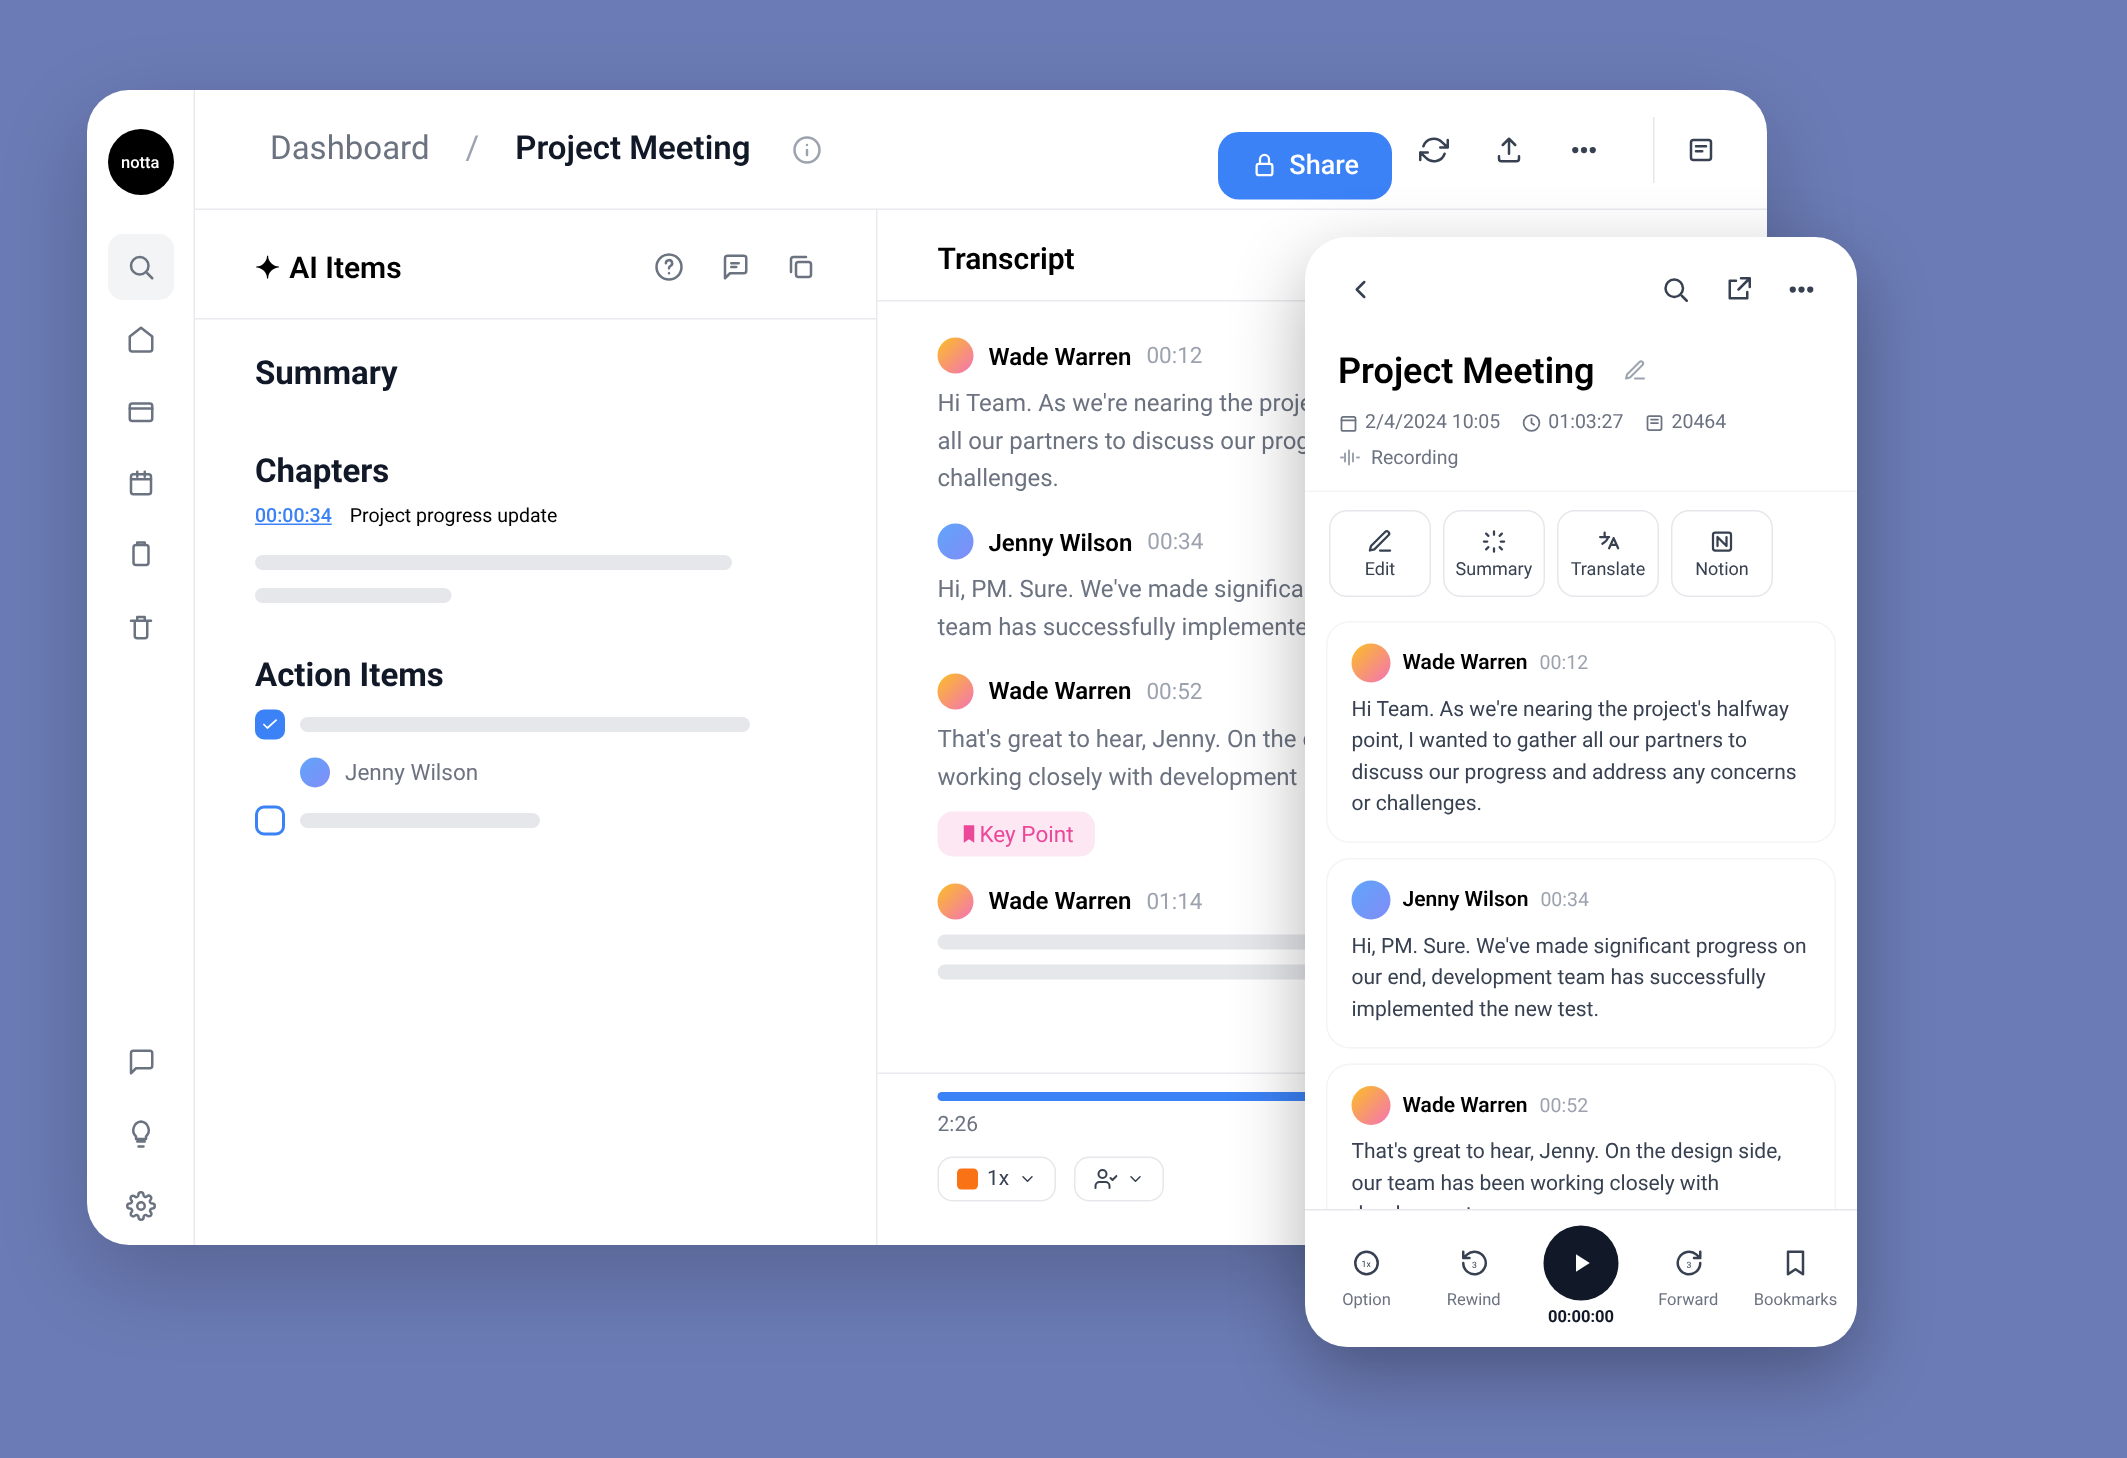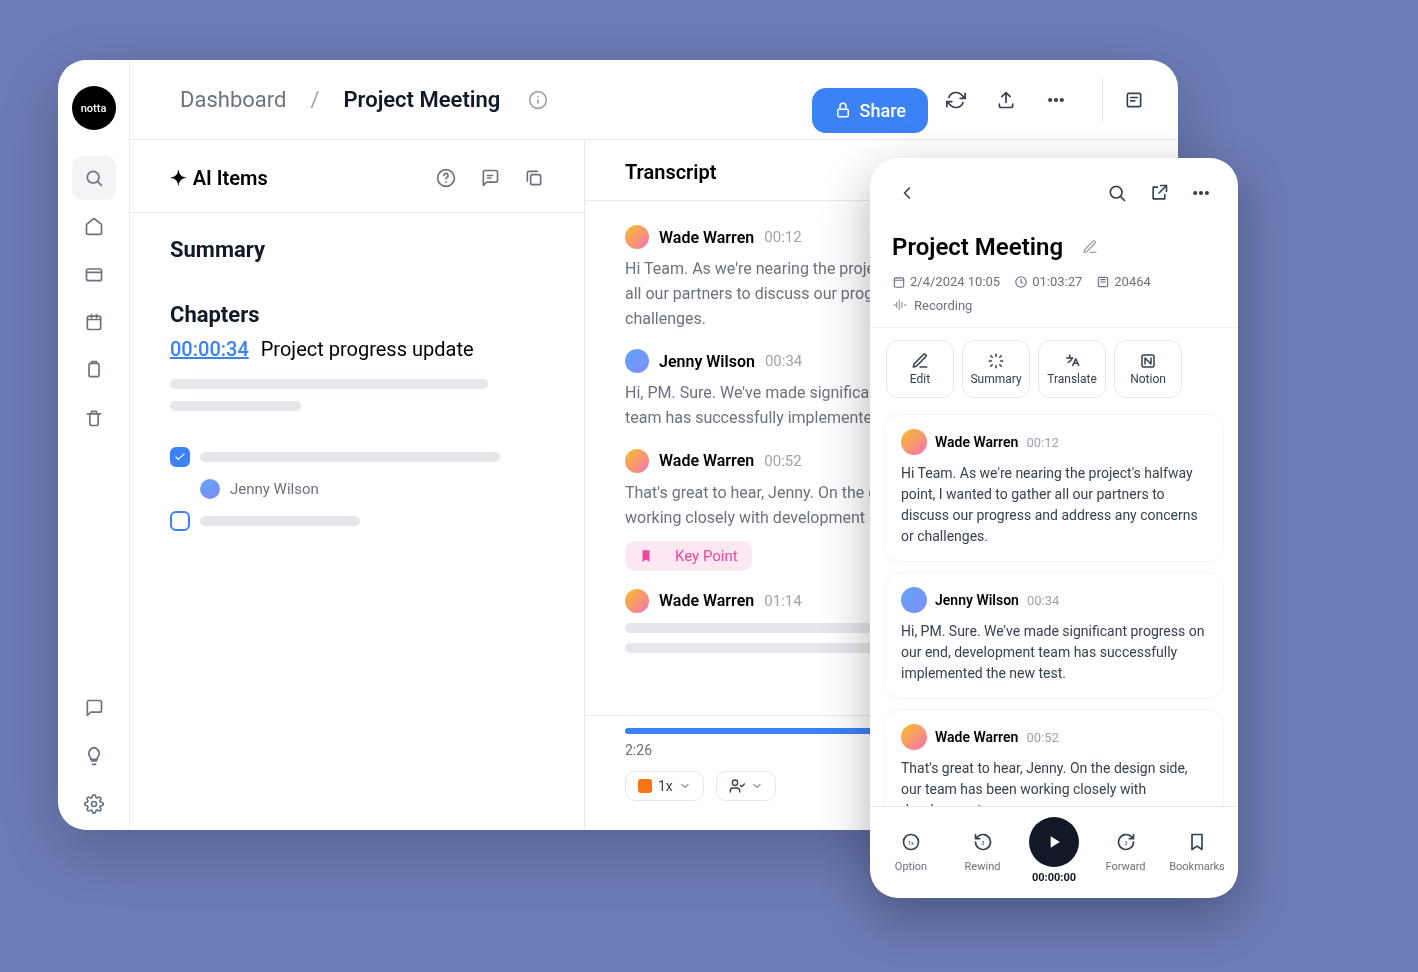--- a/index.html
+++ b/index.html
@@ -24,37 +24,37 @@
 .content { flex: 1; display: flex; overflow: hidden; }
 .col-notes { width: 455px; border-right: 1px solid #e8eaed; padding: 0; overflow-y: auto; }
 .col-trans { flex: 1; display: flex; flex-direction: column; }
 .notes-header { display: flex; align-items: center; padding: 20px 32px 16px 40px; border-bottom: 1px solid #e8eaed; }
 .notes-title { font-size: 20px; font-weight: 600; display:flex; align-items:center; gap:6px; }
 .notes-header .hspacer { flex:1; }
 .hicon { width: 36px; height: 36px; display:flex; align-items:center; justify-content:center; color:#6b7280; cursor:pointer; margin-left: 8px; }
 .pad { padding: 24px 40px; }
 .section-h { font-size: 22px; font-weight: 700; color:#111827; margin-bottom: 10px; }
 .body-text { font-size: 16px; line-height: 1.55; color:#6b7280; }
-.chapter-line { display:flex; gap: 12px; font-size:20px; }
+.chapter-line { display:flex; gap: 12px; font-size:13px; }
 .chapter-time { color:#3b82f6; text-decoration: underline; cursor:pointer; font-weight:500; }
 .skel { background:#e5e7eb; border-radius:6px; height:10px; }
 .action-row { display:flex; align-items:center; gap:10px; margin-bottom:12px; }
 .checkbox { width:20px; height:20px; border-radius:6px; border:2px solid #3b82f6; display:flex; align-items:center;justify-content:center; cursor:pointer; flex-shrink:0; }
 .checkbox.checked { background:#3b82f6; }
 .checkbox.checked svg { color:#fff; }
 .trans-header { padding: 20px 32px 16px 40px; border-bottom: 1px solid #e8eaed; font-size:20px; font-weight:600; }
 .trans-list { flex:1; overflow-y:auto; padding: 24px 40px; }
 .speaker-row { display:flex; align-items:center; gap:10px; margin-bottom: 8px; margin-top: 18px; }
 .speaker-row:first-child { margin-top:0; }
 .avatar { width:24px; height:24px; border-radius:50%; background: linear-gradient(135deg,#fbbf24,#f472b6); flex-shrink:0; }
 .avatar.alt { background: linear-gradient(135deg,#60a5fa,#818cf8); }
 .spk-name { font-weight:600; font-size:16px; }
 .spk-time { color:#9ca3af; font-size:15px; }
 .spk-text { color:#6b7280; font-size:16px; line-height:1.55; }
-.key-chip { display:inline-flex; align-items:center; gap:22px; background:#fce7f3; color:#ec4899; padding:6px 14px; border-radius:10px; font-size:15px; margin-top:10px; }
+.key-chip { display:inline-flex; align-items:center; gap:0; background:#fce7f3; color:#ec4899; padding:6px 14px; border-radius:10px; font-size:15px; margin-top:10px; }
 .playbar { border-top:1px solid #e8eaed; padding: 12px 40px 24px; }
 .progress { height:6px; background:#e5e7eb; border-radius:3px; position:relative; margin-bottom:8px; cursor:pointer; }
 .progress-fill { position:absolute; left:0; top:0; height:100%; width:52%; background:#3b82f6; border-radius:3px; }
 .time-label { color:#6b7280; font-size:14px; margin-bottom: 8px; }
 .play-controls { display:flex; align-items:center; gap:12px; }
 .chip-btn { border:1px solid #e5e7eb; border-radius:10px; padding:6px 12px; display:flex; align-items:center; gap:6px; font-size:14px; color:#374151; cursor:pointer; background:#fff; }
 .orange-sq { width:14px;height:14px; background:#f97316; border-radius:3px;}
 .round-ic { width:38px;height:38px;border-radius:50%; display:flex;align-items:center;justify-content:center; color:#6b7280; cursor:pointer; border:1px solid #e5e7eb;}
 .play-main { width:40px;height:40px;border-radius:50%;background:#3b82f6;color:#fff;display:flex;align-items:center;justify-content:center;cursor:pointer; }
 .mobile { position:absolute; left:870px; top:158px; width:368px; height:740px; background:#fff; border-radius:28px; box-shadow:0 18px 50px rgba(0,0,0,0.3); display:flex; flex-direction:column; overflow:hidden; }
@@ -219,20 +219,21 @@
         <div class="pad" style="padding-top:6px">
           <div class="section-h">Chapters</div>
           <div class="chapter-line">
             <span class="chapter-time">00:00:34</span>
             <span>Project progress update</span>
           </div>
           <div class="skel" style="width:85%; margin-top:18px"></div>
           <div class="skel" style="width:35%; margin-top:12px"></div>
         </div>
         <div class="pad" style="padding-top:12px">
+          <div class="section-h">Action Items</div>
           <div class="action-row">
             <div class="checkbox checked">
                 <svg viewBox="0 0 24 24" style="width:14px;height:14px">
                   <path d="M5 12l4 4L19 7"></path>
                 </svg>
               </div>
             <div class="skel" style="flex:1; max-width:300px;"></div>
           </div>
           <div class="action-row" style="margin-left:30px">
             <div class="small-av"></div>

